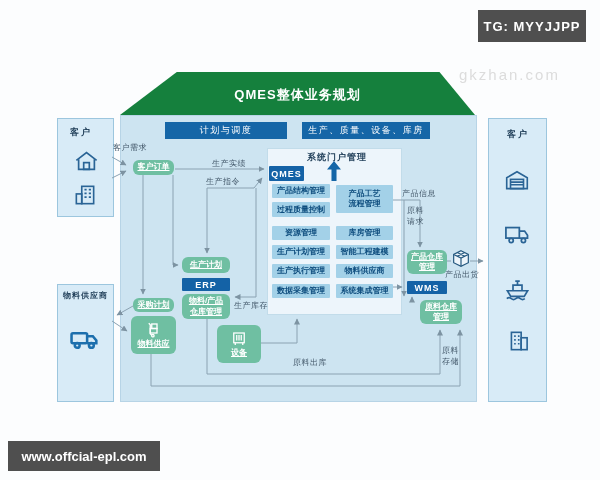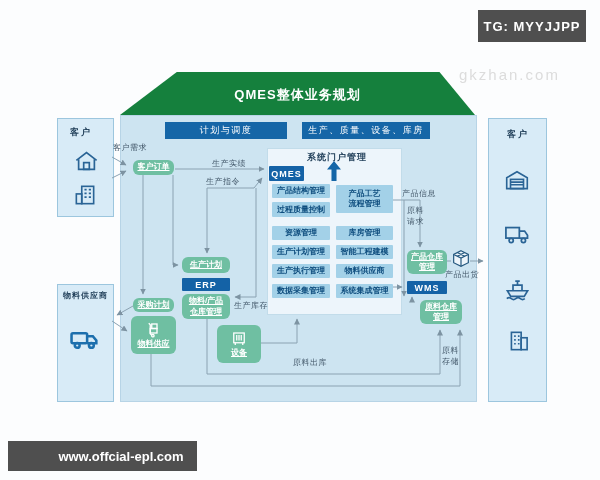--- a/index.html
+++ b/index.html
@@ -224,15 +224,15 @@
   </div>
   <div class="lbl" style="left:445px;top:269px;">产品出货</div>
   <div class="lbl" style="left:293px;top:357px;font-family:Liberation Serif, serif;">原料出库</div>
   <div class="lbl" style="left:442px;top:345px;white-space:normal;width:18px;">
     <span style="display:block;">原料</span>
     <span style="display:block;">存储</span>
   </div>
 
   <div class="badge" style="left:478px;top:10px;width:108px;height:32px;font-size:13px;letter-spacing:1px;">TG: MYYJJPP</div>
   <div class="wm" style="left:459px;top:66px;">gkzhan.com</div>
-  <div class="badge" style="left:8px;top:441px;width:152px;height:30px;font-size:13px;padding-left:37px;">www.offcial-epl.com</div>
+  <div class="badge" style="left:8px;top:441px;width:152px;height:30px;font-size:13px;">www.offcial-epl.com</div>
 
 </div>
 
 </body></html>

